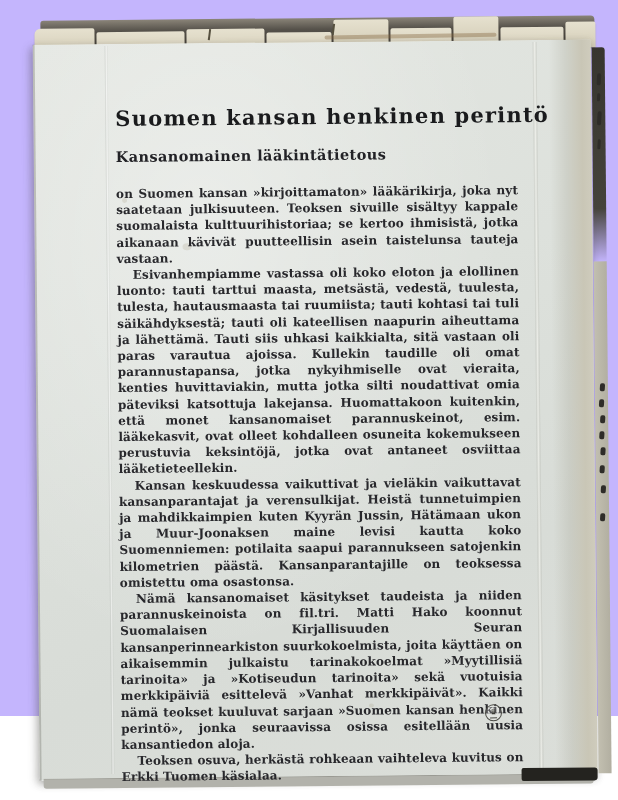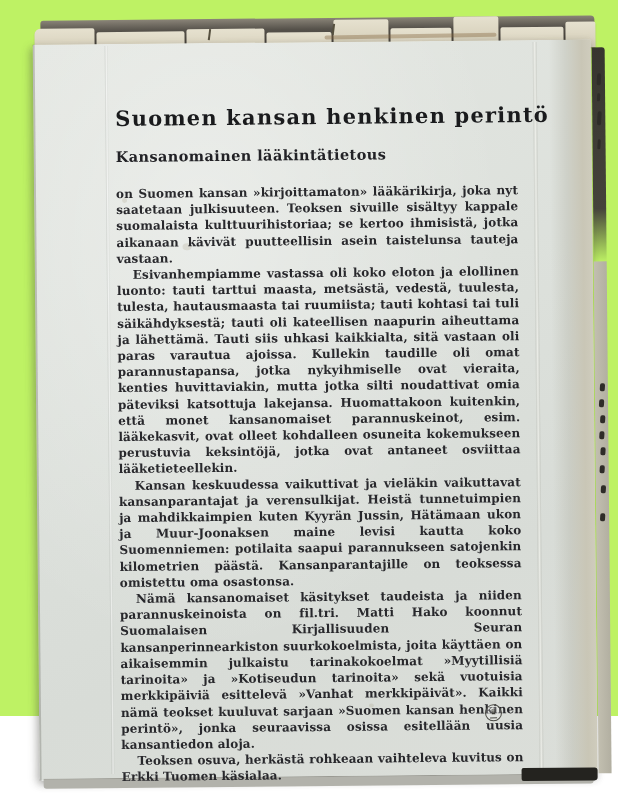--- a/index.html
+++ b/index.html
@@ -2,21 +2,21 @@
 <html><head>
 <meta charset="utf-8">
 <style>
   html,body { margin:0; padding:0; }
   body {
     width:618px; height:800px;
     background:#ffffff;
     font-family:"DejaVu Serif", serif;
     overflow:hidden;
   }
-  .scene { position:relative; width:618px; height:716px; background:#bef264; }
+  .scene { position:relative; width:618px; height:716px; background:#c4b5fd; }
 
   
   .book {
     position:absolute; left:36px; top:14px; width:572px; height:772px;
     transform:rotate(-0.55deg); transform-origin:50% 50%;
   }
 
   
   .board-top {
     position:absolute; left:8px; right:10px; top:4px; height:32px;

